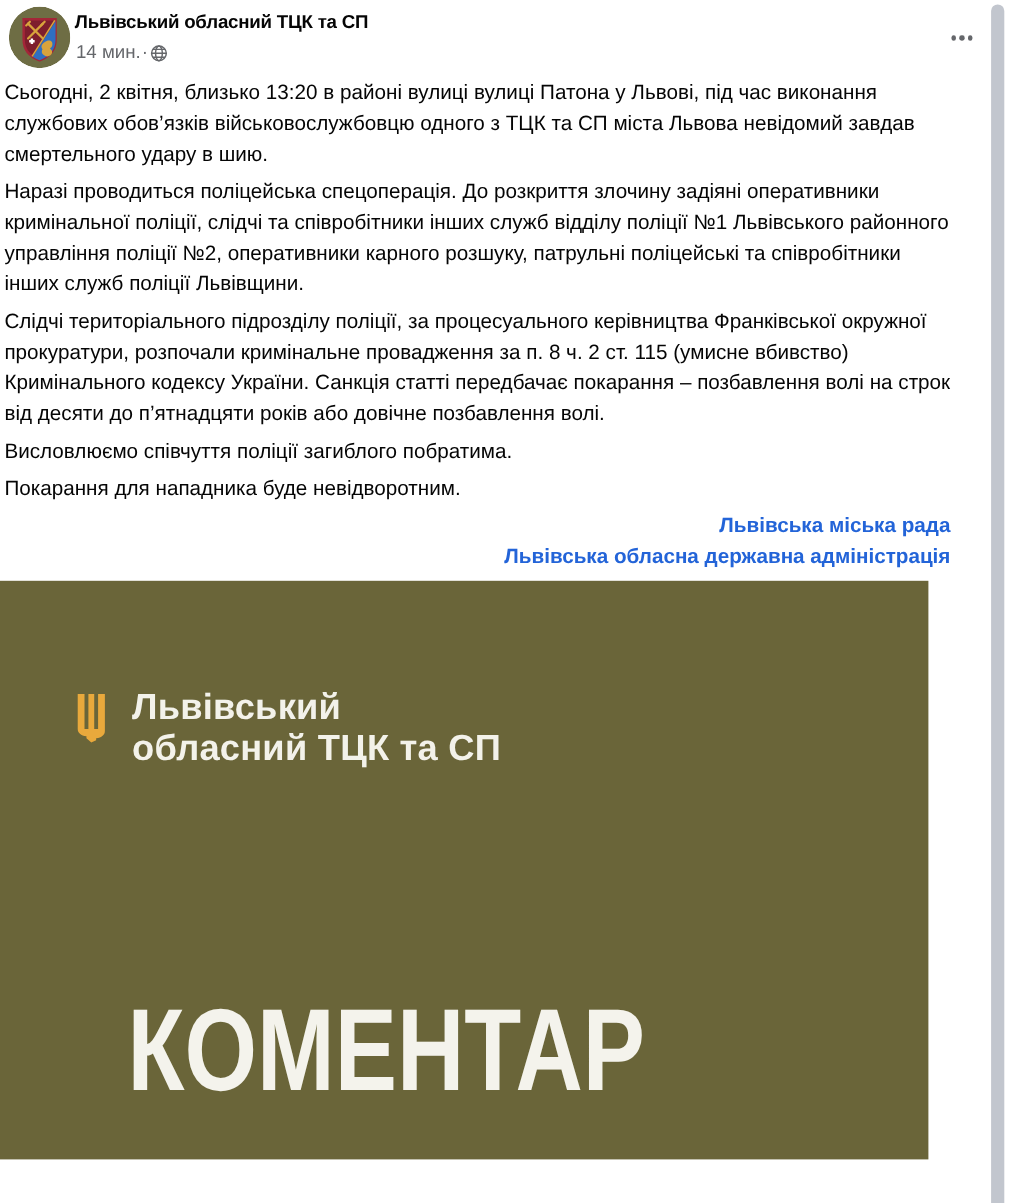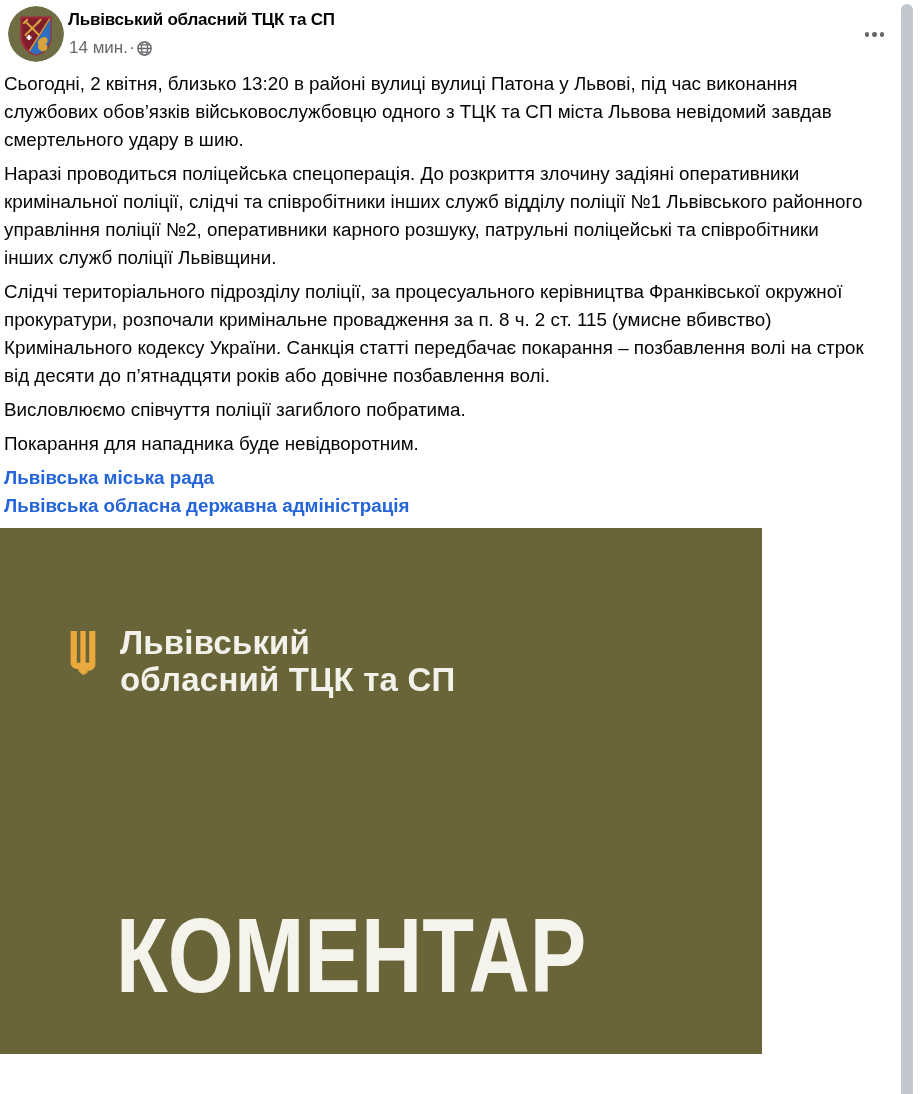--- a/index.html
+++ b/index.html
@@ -38,29 +38,29 @@
     width: 4.5px; height: 4.5px; border-radius: 50%;
     background: var(--meta-gray, #65676b); display: block;
   }
 
   
   .post-text {
     margin-top: 8px; padding: 0 56px 0 4px;
     font-size: 18.8px; line-height: 28px; color: var(--text, #050505);
   }
   .post-text p { margin: 0 0 6px 0; }
-  .links-block { margin: 0 0 6px 0; }
+  .links-block { margin: 0 0 6px 0; text-align: right; }
   .links-block a {
     display: block; text-decoration: none; cursor: pointer;
     color: var(--link-blue, #2364d8); font-weight: 600;
   }
 
   
   .post-image {
-    position: relative; width: 762px; height: 526px; margin-top: 8px;
+    position: relative; width: 844px; height: 526px; margin-top: 8px;
     background: var(--olive-bg, #6a6539); overflow: hidden; cursor: pointer;
   }
   .trident { position: absolute; left: 68px; top: 102px; width: 30px; height: 46px; }
   .logo-text {
     position: absolute; left: 120px; top: 96px;
     font-size: 33px; line-height: 37px; font-weight: 700;
     color: #f3f2ea; letter-spacing: 0.2px; white-space: nowrap;
   }
   .image-caption {
     position: absolute; left: 116px; top: 374px;

